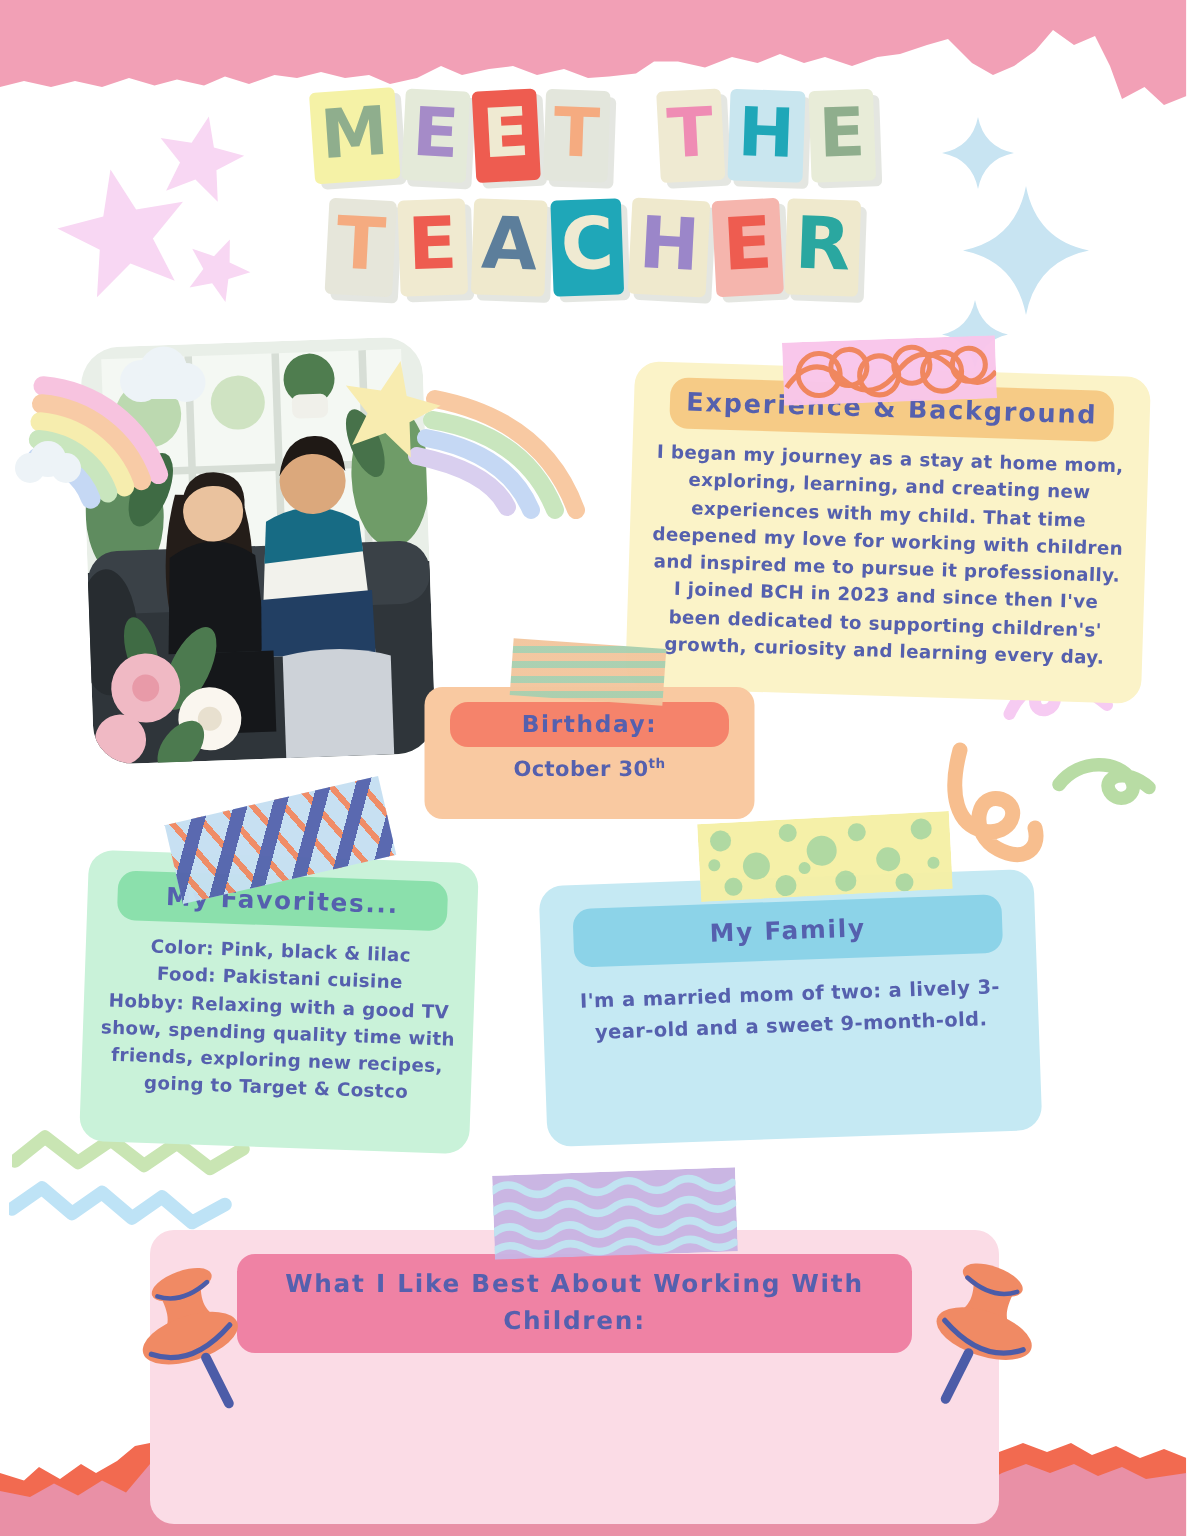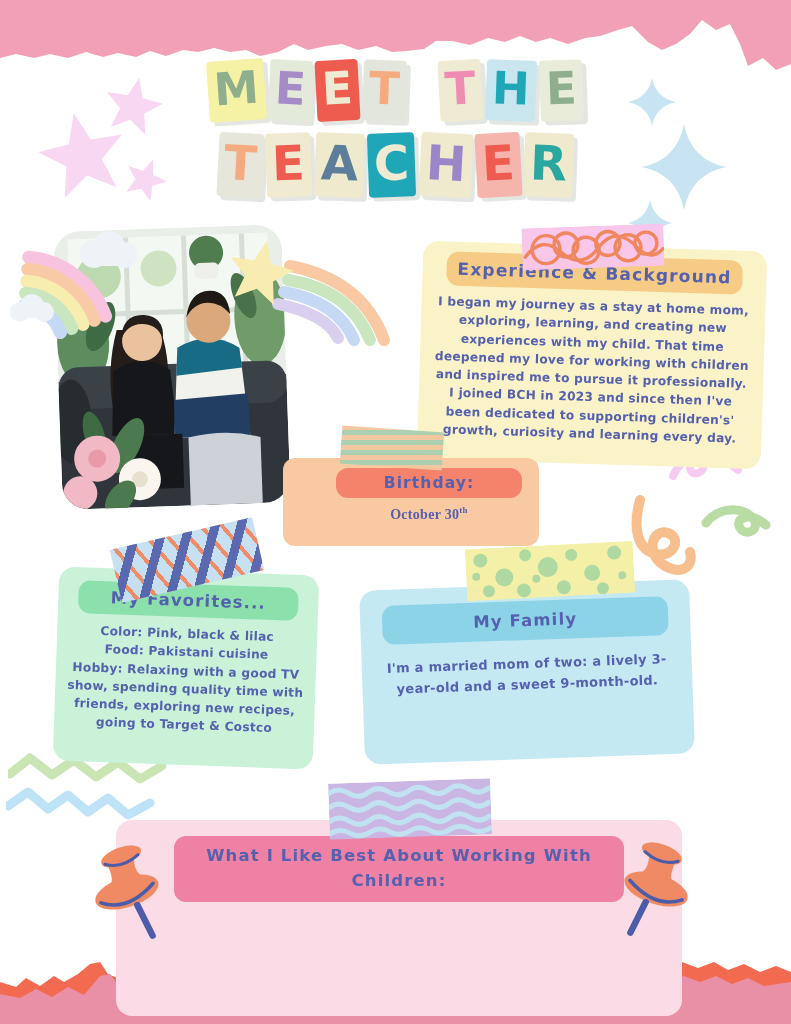--- a/index.html
+++ b/index.html
@@ -23,34 +23,34 @@
 
   
   .card{position:absolute;border-radius:16px;z-index:3;color:var(--ink,#5560ae);}
   .pill{border-radius:12px;text-align:center;font-weight:bold;letter-spacing:.07em;}
   .body{text-align:center;font-weight:bold;letter-spacing:.02em;}
 
   #card-exp{left:420px;top:246px;width:344px;height:218px;background:var(--exp-card,#fbf3c8);transform:rotate(1.8deg);}
   #card-exp .pill{margin:10px 24px 7px;padding:7px 4px;background:var(--exp-pill,#f6cb86);font-size:17px;}
   #card-exp .body{font-size:12.2px;line-height:1.5;padding:0 12px;}
 
-  #card-bday{left:283px;top:458px;width:220px;height:88px;background:var(--bday-card,#f9c9a1);border-radius:12px;padding-left:36px;}
+  #card-bday{left:283px;top:458px;width:220px;height:88px;background:var(--bday-card,#f9c9a1);border-radius:12px;}
   #card-bday .pill{margin:10px 17px 7px;padding:6px 2px;background:var(--bday-pill,#f5836b);font-size:15.5px;}
-  #card-bday .body{font-size:14px;font-family:Liberation Serif, serif;}
+  #card-bday .body{font-size:14px;}
   #card-bday sup{font-size:9px;}
 
   #card-fav{left:56px;top:571px;width:260px;height:194px;background:var(--fav-card,#c9f2d9);transform:rotate(2deg);}
   #card-fav .pill{margin:13px 20px 8px;padding:7px 2px;background:var(--fav-pill,#8be0ac);font-size:16.5px;}
   #card-fav .body{font-size:12.2px;line-height:1.5;white-space:pre-line;padding:0 6px;}
 
   #card-fam{left:362px;top:585px;width:330px;height:174px;background:var(--fam-card,#c5e9f3);transform:rotate(-2deg);}
   #card-fam .pill{margin:16px 22px 14px;padding:10px 2px;background:var(--fam-pill,#8cd3e8);font-size:16.5px;}
   #card-fam .body{font-size:13px;line-height:1.6;padding:0 18px;}
 
-  #card-best{left:116px;top:820px;width:566px;height:196px;background:var(--best-card,#fbdce6);}
+  #card-best{left:100px;top:820px;width:566px;height:196px;background:var(--best-card,#fbdce6);}
   #card-best .pill{margin:16px 58px 10px;padding:8px 10px;background:var(--best-pill,#ef82a4);font-size:16.5px;line-height:1.5;}
   #card-best .body{font-size:14.5px;line-height:1.7;padding:0 28px;}
 
   
   .photo{left:58px;top:228px;width:228px;height:278px;border-radius:26px;overflow:hidden;
          transform:rotate(-2deg);z-index:2;}
 
   
   .tape{position:absolute;z-index:5;opacity:.97;}
   .tape-stripes{left:341px;top:429px;width:102px;height:38px;transform:rotate(4deg);

